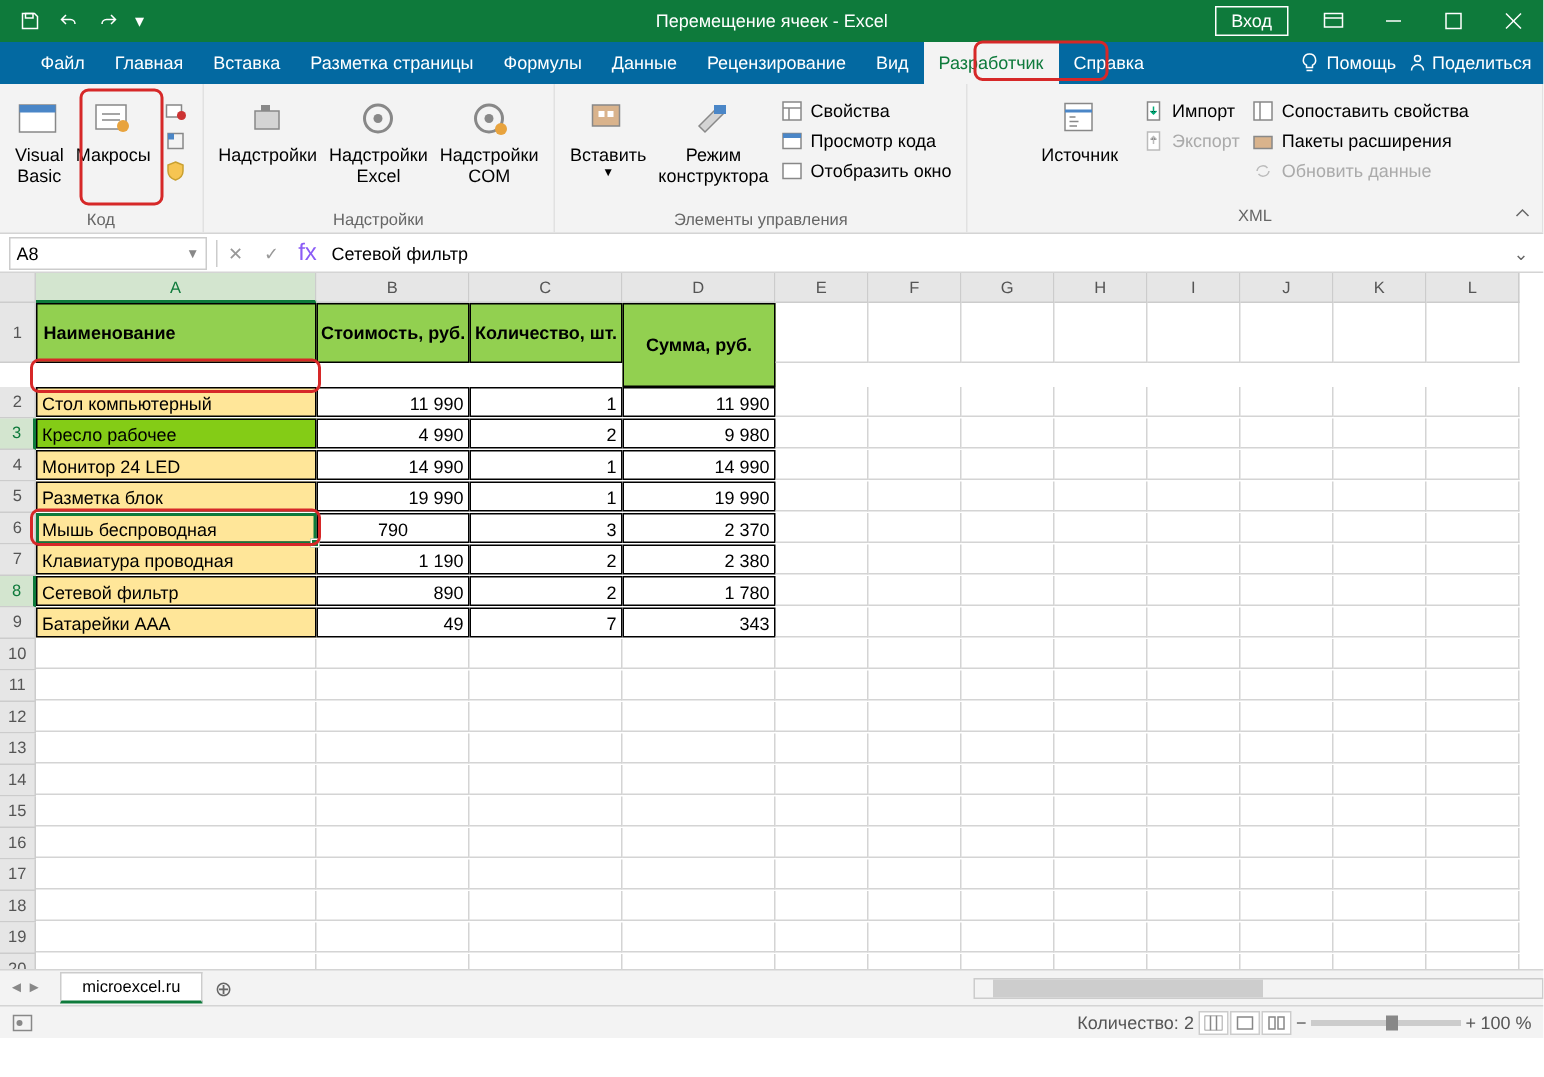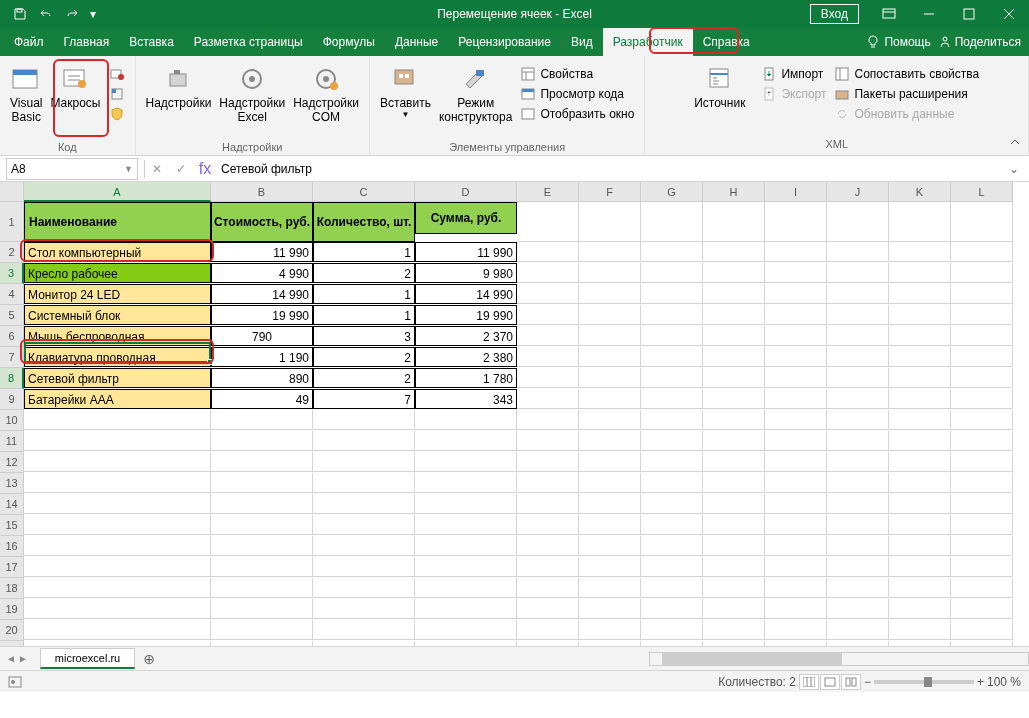--- a/index.html
+++ b/index.html
@@ -6,21 +6,21 @@
 body{background:#fff;overflow:hidden;width:1029px;height:718px}
 .titlebar{height:28px;background:#0e7a3b;display:flex;align-items:center;color:#fff;position:relative}
 .qat{display:flex;align-items:center;height:100%;padding-left:8px;gap:2px}
 .qat-btn{width:24px;height:24px;display:flex;align-items:center;justify-content:center;cursor:pointer}
 .qat-btn svg{fill:#fff;stroke:#fff}
 .title-center{position:absolute;left:50%;transform:translateX(-50%);color:#fff;font-size:12px}
 .title-right{margin-left:auto;display:flex;align-items:center;height:100%}
 .signin{border:1px solid #fff;padding:2px 10px;margin-right:10px;font-size:12px;cursor:pointer}
 .win-btn{width:40px;height:28px;display:flex;align-items:center;justify-content:center;cursor:pointer}
 .win-btn svg{stroke:#fff;fill:none;stroke-width:1}
-.tabs{height:28px;background:#15803d;display:flex;align-items:center;color:#fff;padding-left:4px;position:relative}
+.tabs{height:28px;background:#0369a1;display:flex;align-items:center;color:#fff;padding-left:17px;position:relative}
 .tab{padding:0 10px;height:28px;line-height:28px;cursor:pointer;font-size:12px}
 .tab.active{background:#f3f3f3;color:#0e7a3b}
 .tabs-right{margin-left:auto;display:flex;align-items:center;padding-right:8px;gap:8px}
 .tr-item{display:flex;align-items:center;gap:4px;cursor:pointer;font-size:12px}
 .red-box{border:2px solid #d62828;border-radius:6px;position:absolute}
 .ribbon{height:100px;background:#f3f3f3;border-bottom:1px solid #d4d4d4;display:flex;position:relative}
 .rgroup{display:flex;flex-direction:column;align-items:center;padding:4px 6px 2px;border-right:1px solid #e1e1e1}
 .rgroup-items{display:flex;flex:1;align-items:flex-start}
 .rgroup-label{font-size:11px;color:#666;padding:14px 0}
 .rbtn-lg{display:flex;flex-direction:column;align-items:center;justify-content:center;padding:2px 4px;cursor:pointer;text-align:center;min-width:40px;font-size:11px;line-height:1.2}
@@ -374,21 +374,21 @@
       <div class="colhdr">G</div>
       <div class="colhdr">H</div>
       <div class="colhdr">I</div>
       <div class="colhdr">J</div>
       <div class="colhdr">K</div>
       <div class="colhdr">L</div>
       <div class="rowhdr" style="height: 40px; line-height: 40px;">1</div>
       <div class="cell" style="height: 40px; line-height: 1.2; display: flex; align-items: center; justify-content: flex-start; text-align: center; font-weight: bold; background: rgb(146, 208, 80); border: 1px solid rgb(0, 0, 0); padding: 0px 4px;">Наименование</div>
       <div class="cell" style="height: 40px; line-height: 1.2; display: flex; align-items: center; justify-content: center; text-align: center; font-weight: bold; background: rgb(146, 208, 80); border: 1px solid rgb(0, 0, 0); padding: 0px 4px;">Стоимость, руб.</div>
       <div class="cell" style="height: 40px; line-height: 1.2; display: flex; align-items: center; justify-content: center; text-align: center; font-weight: bold; background: rgb(146, 208, 80); border: 1px solid rgb(0, 0, 0); padding: 0px 4px;">Количество, шт.</div>
-      <div class="cell" style="height: 32px; line-height: 1.2; display: flex; align-items: center; justify-content: center; text-align: center; font-weight: bold; background: rgb(146, 208, 80); border: 1px solid rgb(0, 0, 0); padding: 0px 4px;">Сумма, руб.</div>
+      <div class="cell" style="height: 56px; line-height: 1.2; display: flex; align-items: center; justify-content: center; text-align: center; font-weight: bold; background: rgb(146, 208, 80); border: 1px solid rgb(0, 0, 0); padding: 0px 4px;">Сумма, руб.</div>
       <div class="cell" style="height: 40px;"></div>
       <div class="cell" style="height: 40px;"></div>
       <div class="cell" style="height: 40px;"></div>
       <div class="cell" style="height: 40px;"></div>
       <div class="cell" style="height: 40px;"></div>
       <div class="cell" style="height: 40px;"></div>
       <div class="cell" style="height: 40px;"></div>
       <div class="cell" style="height: 40px;"></div>
       <div class="rowhdr">2</div>
       <div class="cell" style="border: 1px solid rgb(0, 0, 0); text-align: left; background: rgb(255, 230, 153);">Стол компьютерный</div>
@@ -423,21 +423,21 @@
       <div class="cell" style="border: 1px solid rgb(0, 0, 0); text-align: right; background: rgb(255, 255, 255);">14 990</div>
       <div class="cell"></div>
       <div class="cell"></div>
       <div class="cell"></div>
       <div class="cell"></div>
       <div class="cell"></div>
       <div class="cell"></div>
       <div class="cell"></div>
       <div class="cell"></div>
       <div class="rowhdr">5</div>
-      <div class="cell" style="border: 1px solid rgb(0, 0, 0); text-align: left; background: rgb(255, 230, 153);">Системный блок</div>
+      <div class="cell" style="border: 1px solid rgb(0, 0, 0); text-align: left; background: rgb(255, 230, 153);">Разметка блок</div>
       <div class="cell" style="border: 1px solid rgb(0, 0, 0); text-align: right; background: rgb(255, 255, 255);">19 990</div>
       <div class="cell" style="border: 1px solid rgb(0, 0, 0); text-align: right; background: rgb(255, 255, 255);">1</div>
       <div class="cell" style="border: 1px solid rgb(0, 0, 0); text-align: right; background: rgb(255, 255, 255);">19 990</div>
       <div class="cell"></div>
       <div class="cell"></div>
       <div class="cell"></div>
       <div class="cell"></div>
       <div class="cell"></div>
       <div class="cell"></div>
       <div class="cell"></div>

